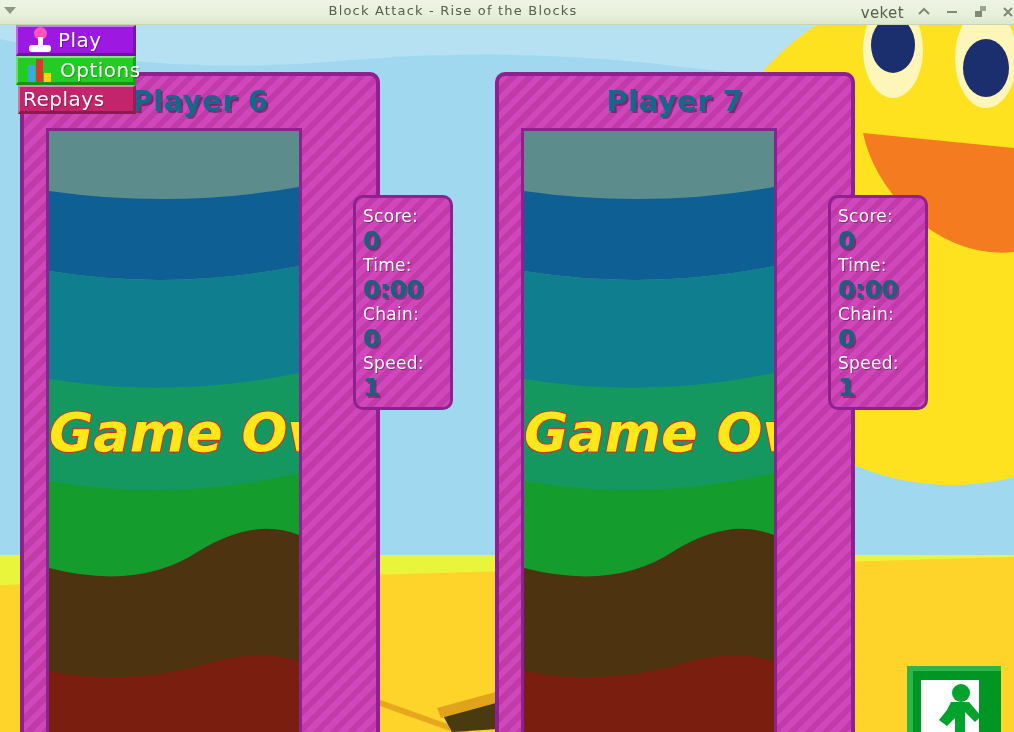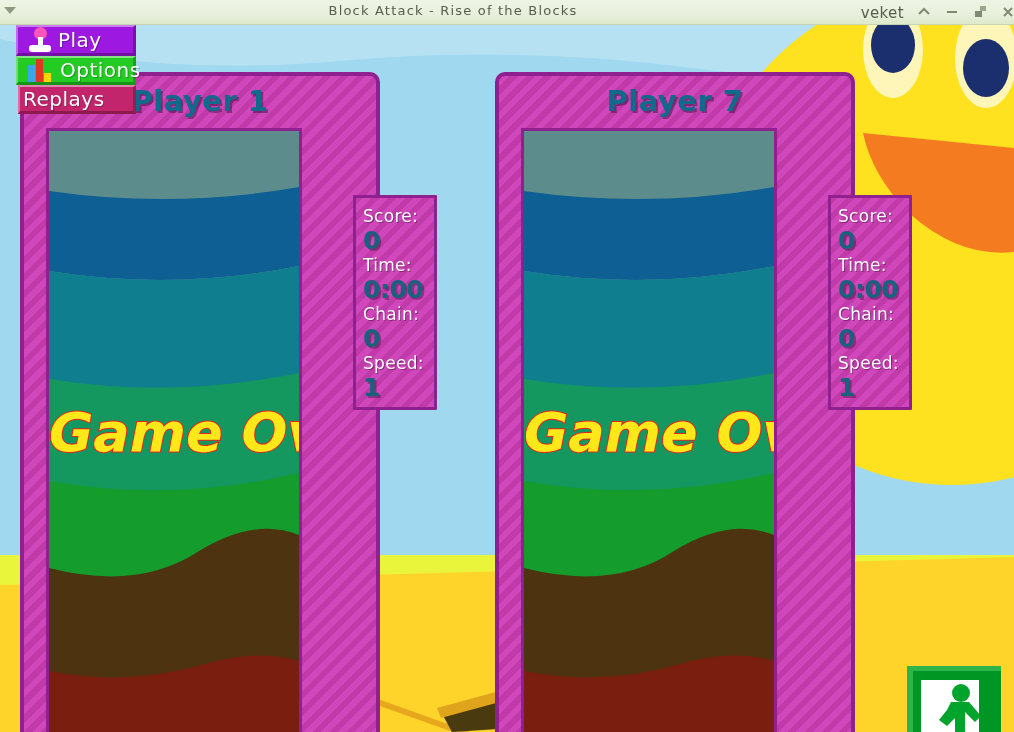--- a/index.html
+++ b/index.html
@@ -176,29 +176,29 @@
     -webkit-text-stroke: 2px #e8241c;
     paint-order: stroke fill;
     letter-spacing: 0px;
     white-space: nowrap;
     z-index: 5;
   }
 
   
   .scorebox {
     position: absolute;
-    width: 84px; height: 215px;
+    width: 100px; height: 215px;
     background-color: #d046bb;
     background-image: repeating-linear-gradient(
       -45deg,
       #d046bb 0px, #d046bb 6px,
       #c13aaa 6px, #c13aaa 12px
     );
     border: 3px solid #8f2090;
-    border-radius: 1px;
+    border-radius: 10px;
     padding: 8px 0 0 7px;
     z-index: 12;
   }
   .sb-label {
     font-family: "DejaVu Sans", sans-serif;
     font-size: 17px;
     color: #ffffff;
     text-shadow: 1px 1px 0 rgba(0,0,0,.35);
     line-height: 21px;
     letter-spacing: .3px;
@@ -334,21 +334,21 @@
         </div>
         <span class="tab-label">Options</span>
       </div>
 
       <div class="tab" id="tab-replays">
         <span class="tab-label">Replays</span>
       </div>
     </div>
 
     <div class="player-panel" style="left:20px; top:47px; width:360px; height:685px;">
-      <div class="player-title">Player 1</div>
+      <div class="player-title">Player 6</div>
 
       <div class="playfield">
         <svg width="250" height="601" viewBox="0 0 250 601" preserveAspectRatio="none">
           <rect x="0" y="0" width="250" height="601" fill="#5d8c8c"></rect>
           <path d="M0,60 Q125,78 250,56 L250,135 Q125,160 0,140 Z" fill="#0d5f94"></path>
           <path d="M0,140 Q125,160 250,135 L250,601 L0,601 Z" fill="#0f7f8f"></path>
           <path d="M0,248 Q125,268 250,242 L250,601 L0,601 Z" fill="#15985f"></path>
           <path d="M0,350 Q125,372 250,342 L250,601 L0,601 Z" fill="#149c2c"></path>
           <path d="M0,437 Q90,460 150,420 Q205,386 250,404 L250,601 L0,601 Z" fill="#4d3310"></path>
           <path d="M0,540 Q80,556 160,532 Q210,518 250,530 L250,601 L0,601 Z" fill="#7a1e10"></path>

